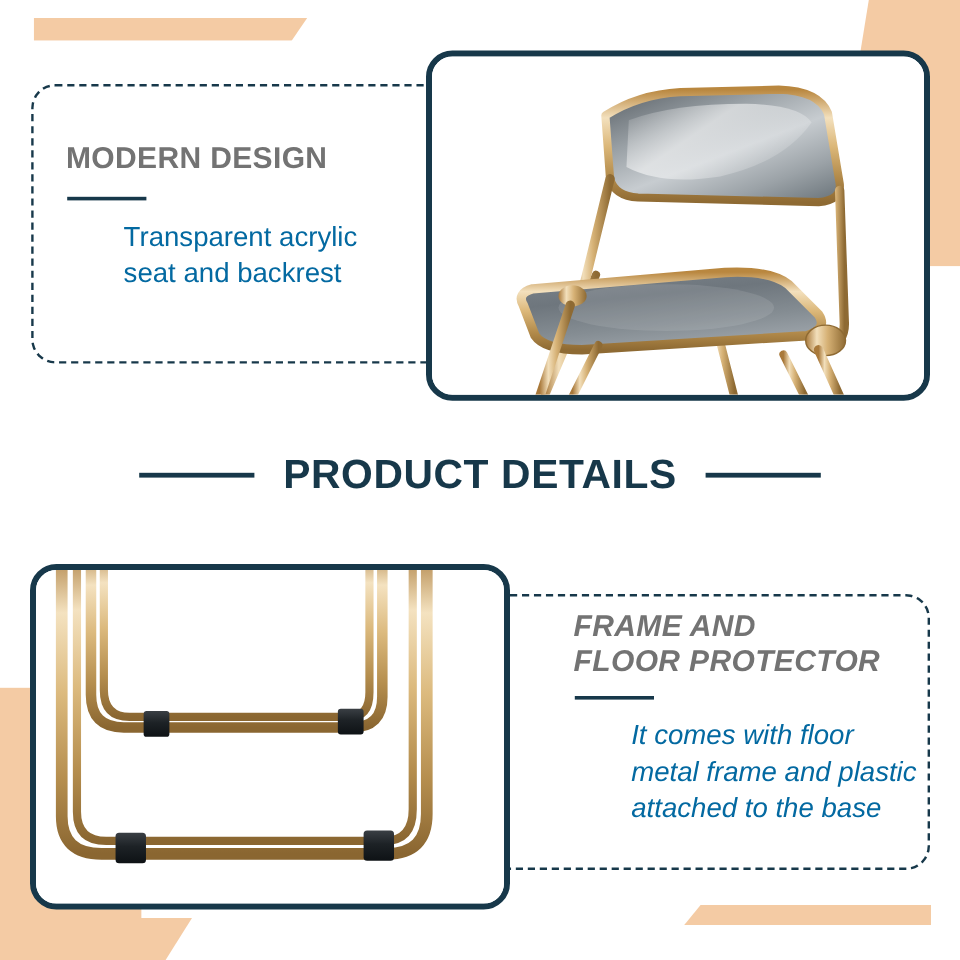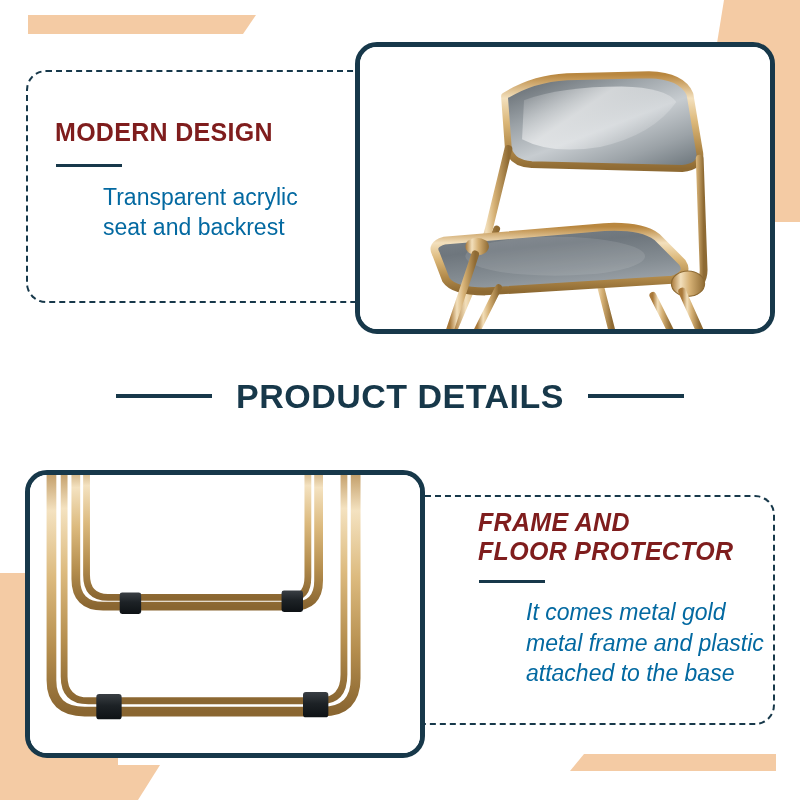--- a/index.html
+++ b/index.html
@@ -67,21 +67,21 @@
     background: transparent;
   }
   .dashed-box.top-left { left: 26px; top: 70px; width: 360px; height: 233px; }
   .dashed-box.bottom-right { left: 405px; top: 495px; width: 370px; height: 230px; }
 
   .text-block { position: absolute; }
   .text-block.tl { left: 55px; top: 118px; width: 300px; }
   .text-block.br { left: 478px; top: 508px; width: 290px; font-style: italic; }
 
   .headline {
-    color: #7f1d1d;
+    color: #737373;
     font-size: 25px;
     font-weight: bold;
     letter-spacing: 0.3px;
     line-height: 1.14;
   }
   .divider {
     width: 66px; height: 3px;
     background: #17384a;
     margin: 17px 0 15px 1px;
   }
@@ -249,19 +249,19 @@
     <div class="rule"></div>
   </div>
 
   <div class="text-block br">
     <div class="headline">
       <div>FRAME AND</div>
       <div>FLOOR PROTECTOR</div>
     </div>
     <div class="divider br"></div>
     <div class="body-text">
-      <div>It comes metal gold</div>
+      <div>It comes with floor</div>
       <div>metal frame and plastic</div>
       <div>attached to the base</div>
     </div>
   </div>
 
 </div>
 
 </body></html>

